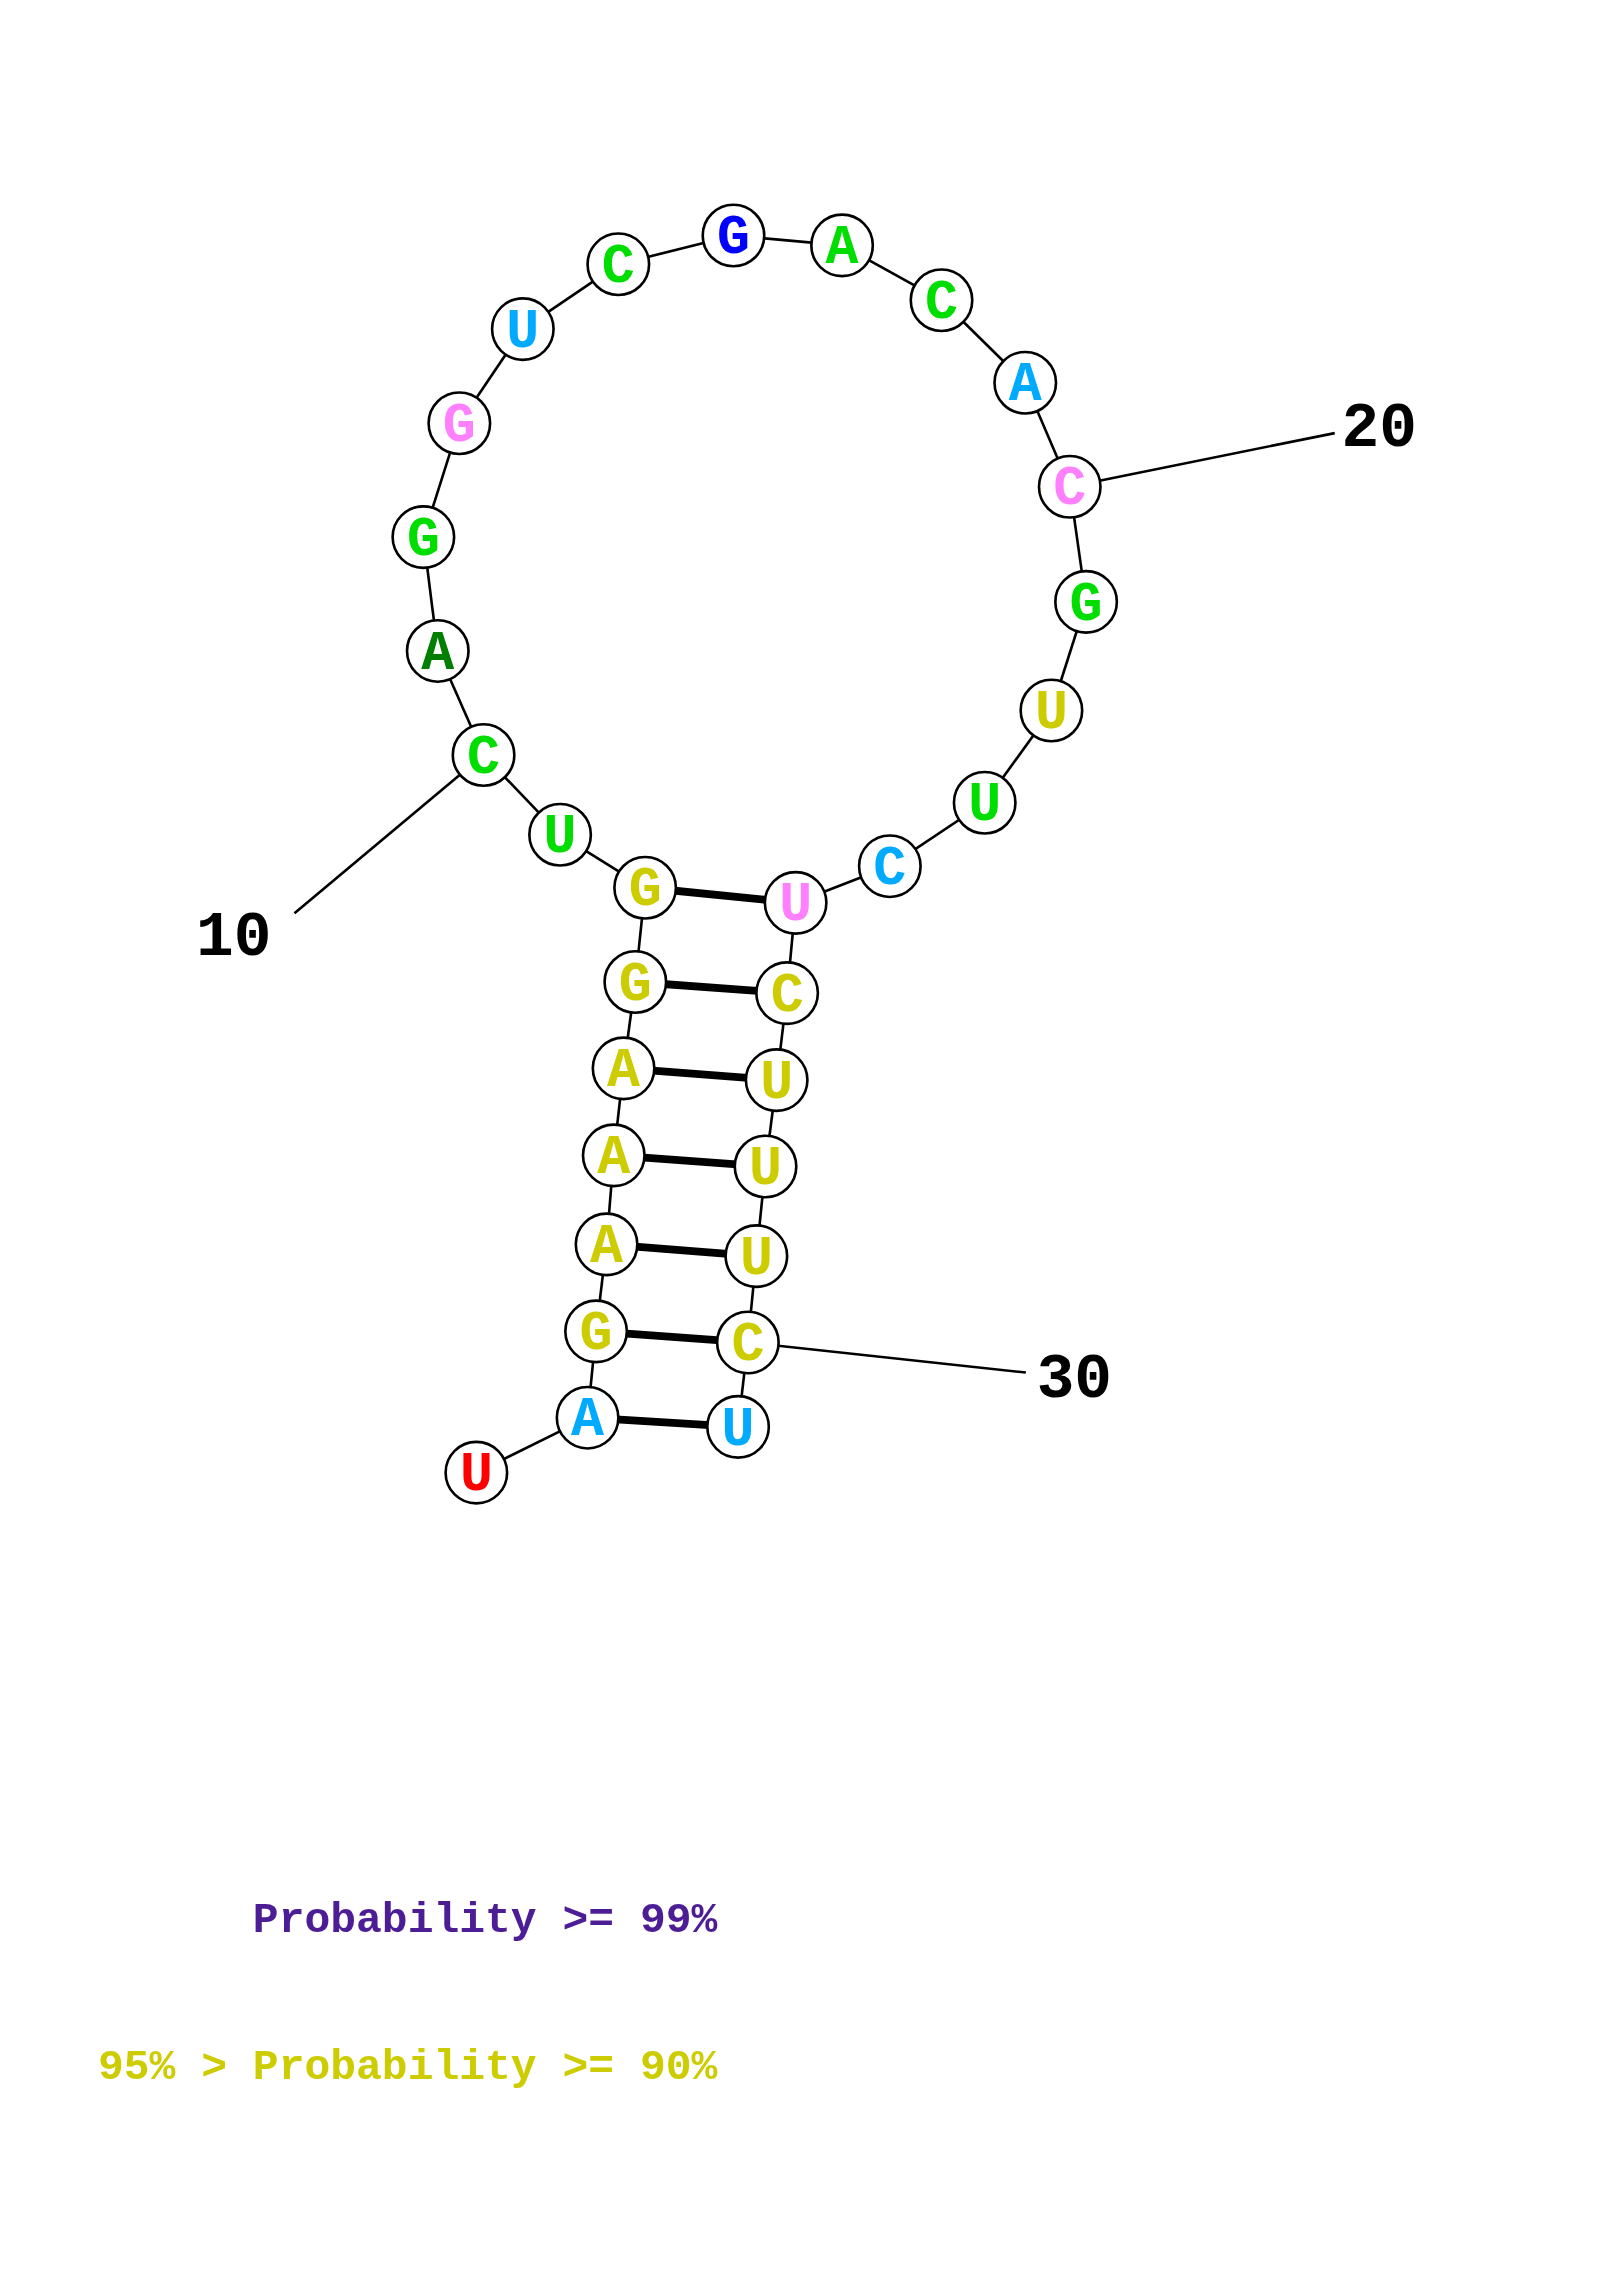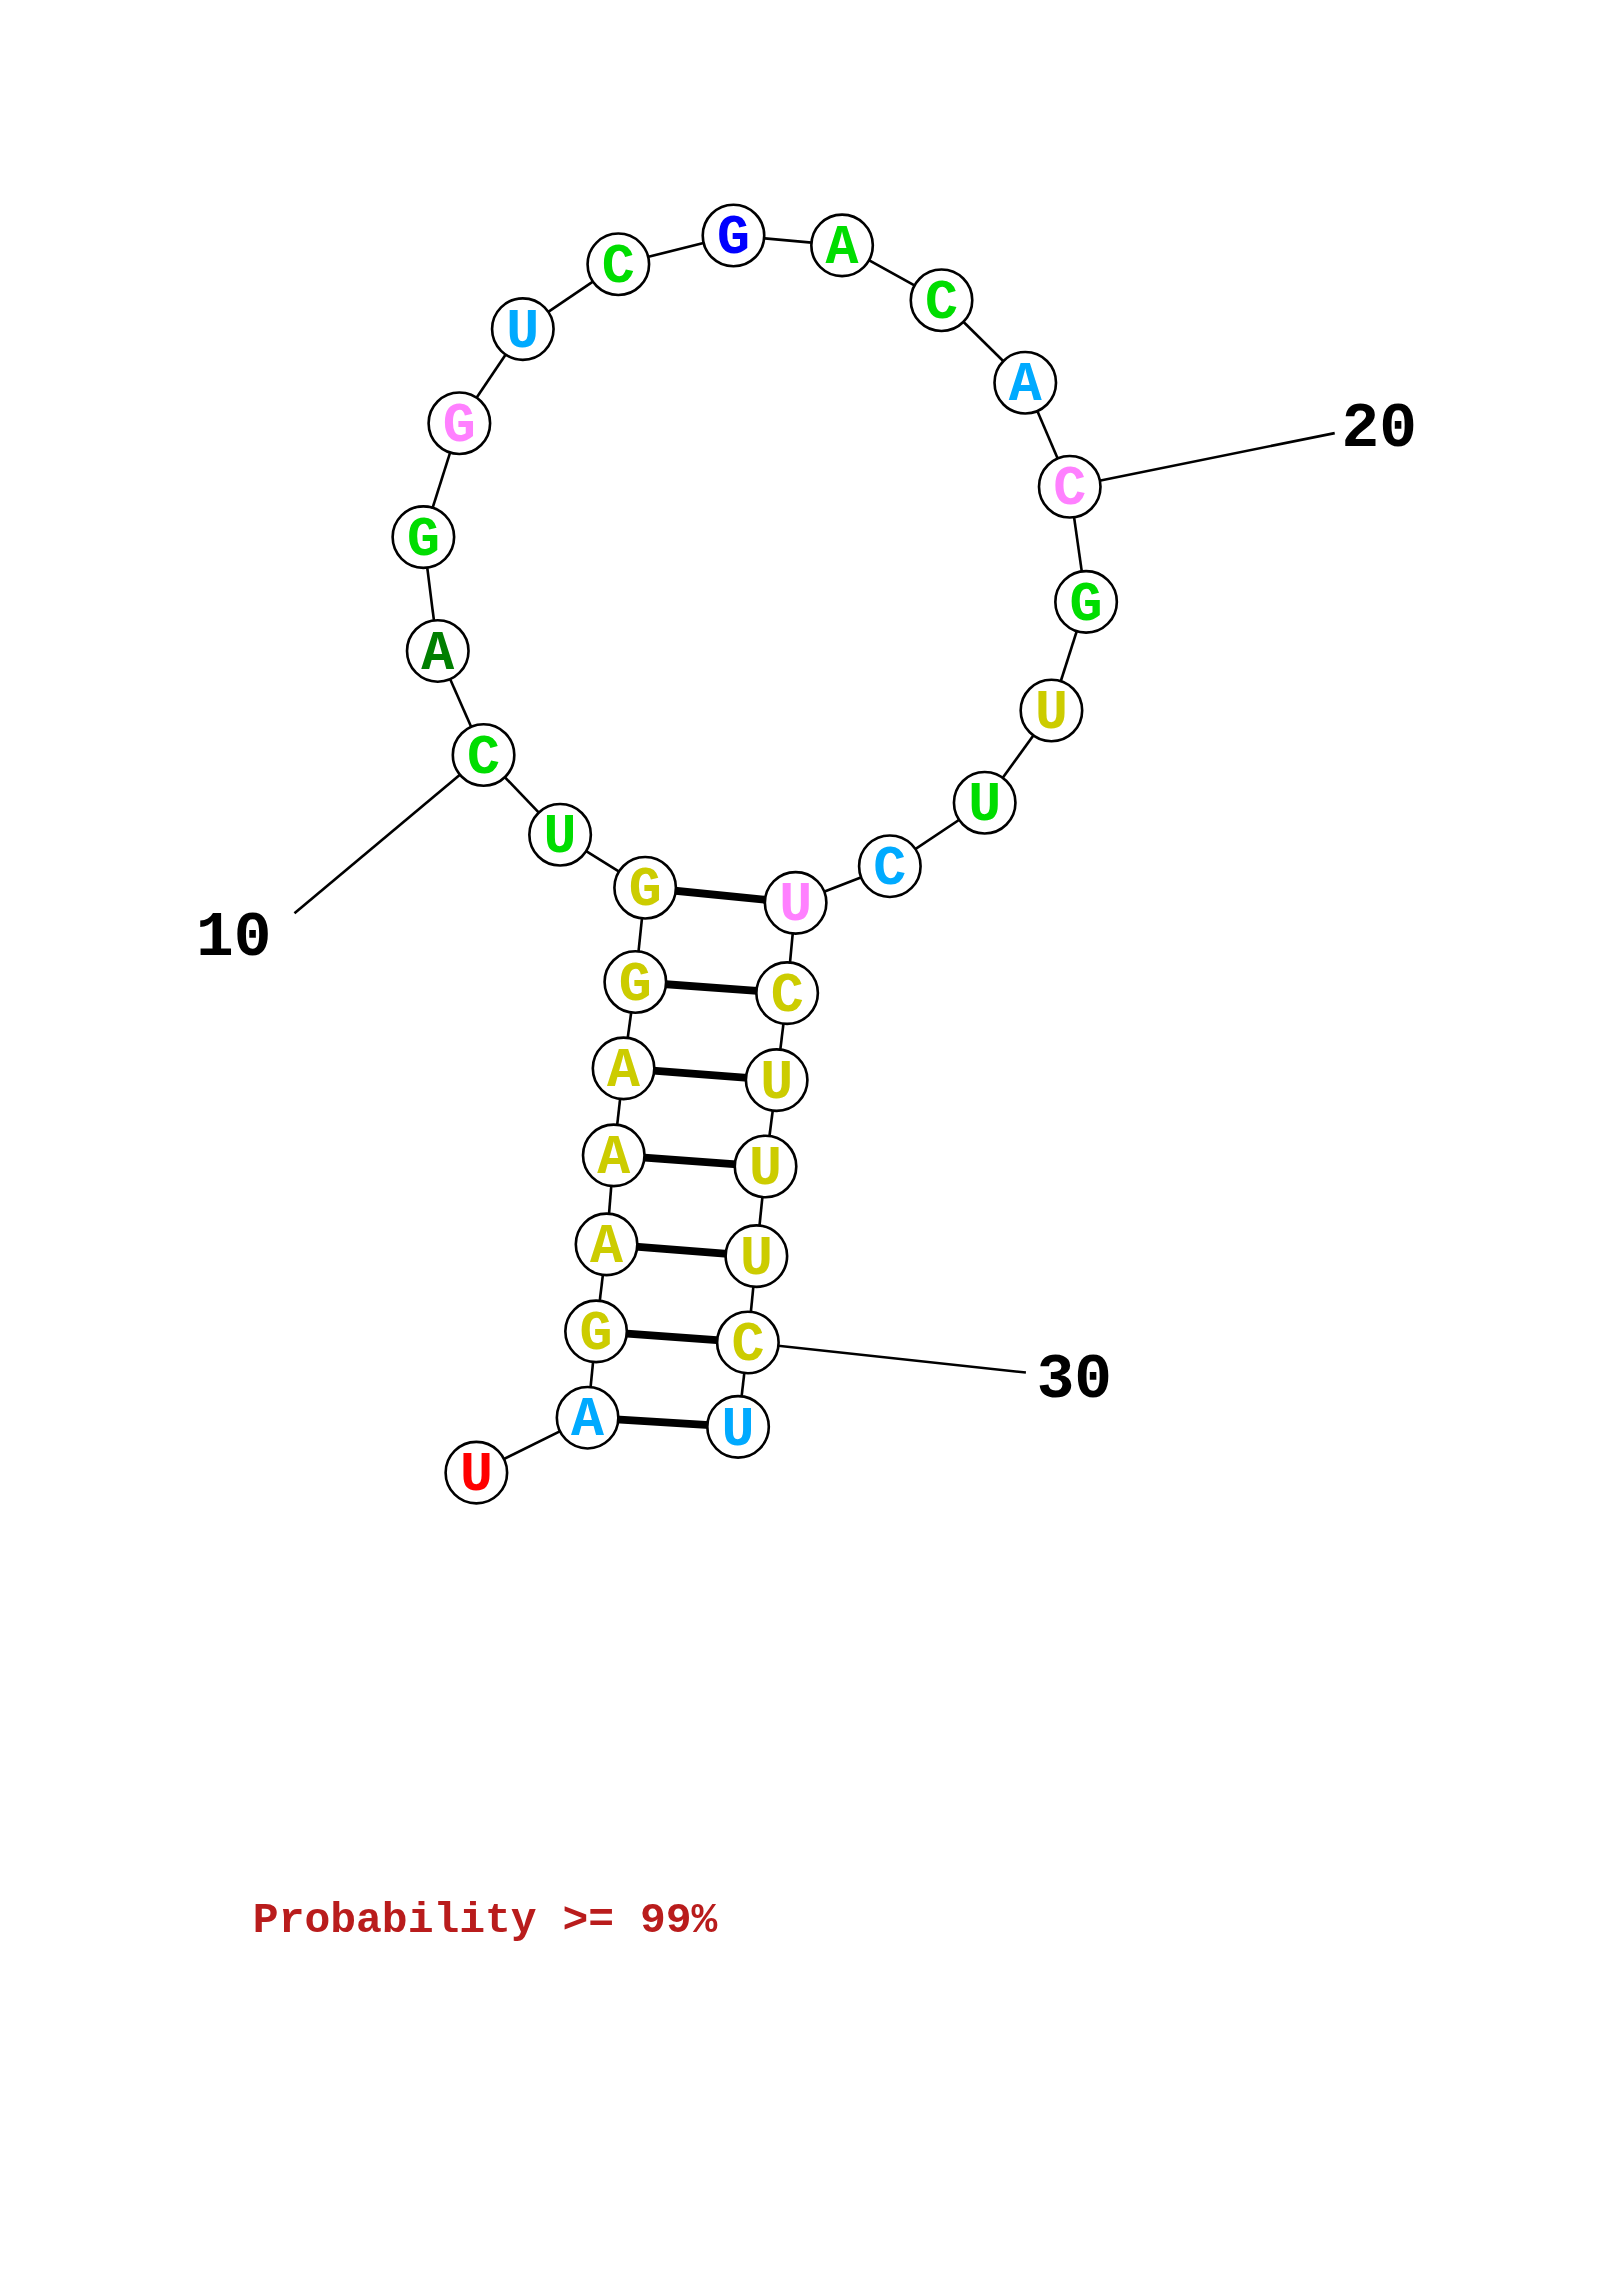--- a/index.html
+++ b/index.html
@@ -139,21 +139,22 @@
         <text x="1128" y="2208" class="base-letter" fill="#00aaff">U</text>
       </g>
       <g>
         <text x="357" y="1459" class="position-label">10</text>
         <text x="2108" y="681" class="position-label">20</text>
         <text x="1642" y="2136" class="position-label">30</text>
       </g>
     </svg>
 
   <div class="legend">
-    <div style="color: #b91c1c;">      Probability &gt;= 99%</div>
+    <div style="color: #4c1d95;">      Probability &gt;= 99%</div>
+    <div style="color: rgb(204, 204, 0);">95% &gt; Probability &gt;= 90%</div>
     
     
     
     
     
     
   </div>
 
 </div>
 

